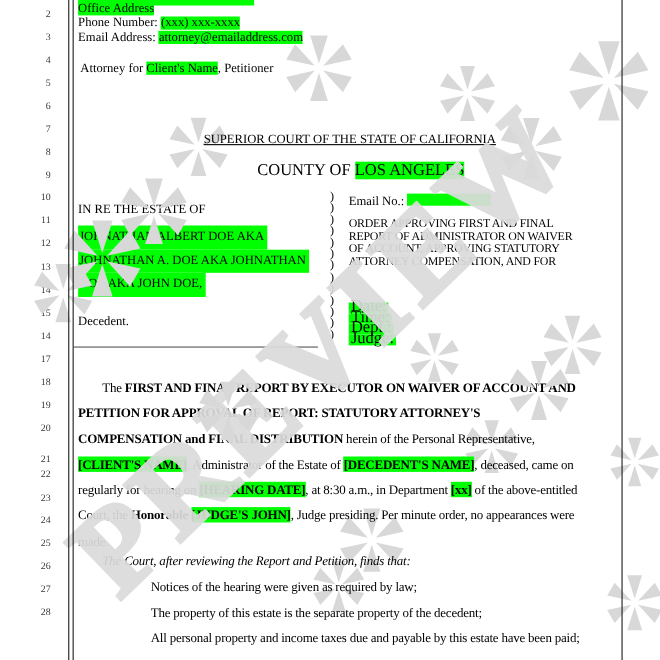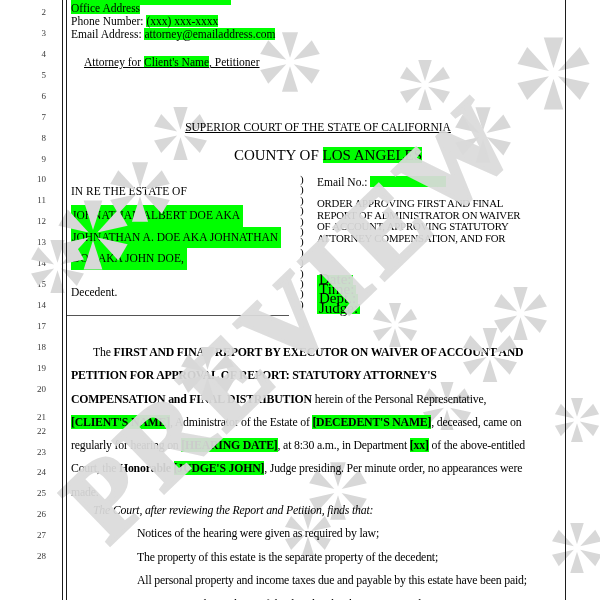--- a/index.html
+++ b/index.html
@@ -13,21 +13,21 @@
   .hrule{position:absolute;left:67px;top:315px;width:222px;height:1px;background:#555;z-index:2;}
   
   .lineno{position:absolute;left:16px;width:30px;text-align:right;font-size:9px;color:#3a3a3a;z-index:2;}
   
   .content{position:absolute;inset:0;z-index:2;}
   .abs{position:absolute;}
   .hl{background:#00ff00;}
   .b{font-weight:bold;}
   .attorney-block{left:71px;top:2px;font-size:11.5px;line-height:13.2px;white-space:nowrap;}
   .redact-top{left:71px;top:0px;width:160px;height:5px;background:#00ff00;}
-  .attorney-for{left:84px;top:56px;font-size:11.5px;white-space:nowrap;text-decoration:underline;}
+  .attorney-for{left:73px;top:56px;font-size:11.5px;white-space:nowrap;}
   .court-title{left:71px;top:121px;width:494px;text-align:center;font-size:11.5px;white-space:nowrap;text-decoration:underline;}
   .court-title2{left:81px;top:147px;width:494px;text-align:center;font-size:15px;white-space:nowrap;}
   .cap-intro{left:71px;top:185px;font-size:11.5px;white-space:nowrap;}
   .estate-name{left:71px;top:205px;font-size:11.5px;}
   .estate-name .row{background:#00ff00;height:21.7px;line-height:21.7px;width:-moz-fit-content;width:fit-content;white-space:nowrap;padding:0 3px 0 1px;}
   .cap-party{left:71px;top:286px;font-size:11.5px;}
   .cap-divider{left:300px;top:174px;font-size:11px;line-height:10.4px;white-space:pre-line;}
   .case-row{left:317px;top:176px;font-size:11.5px;white-space:nowrap;}
   .case-blank{display:inline-block;width:76px;height:11px;background:#00ff00;vertical-align:-1px;}
   .order-title{left:317px;top:198px;font-size:10.8px;line-height:11.7px;letter-spacing:-0.2px;white-space:nowrap;}

